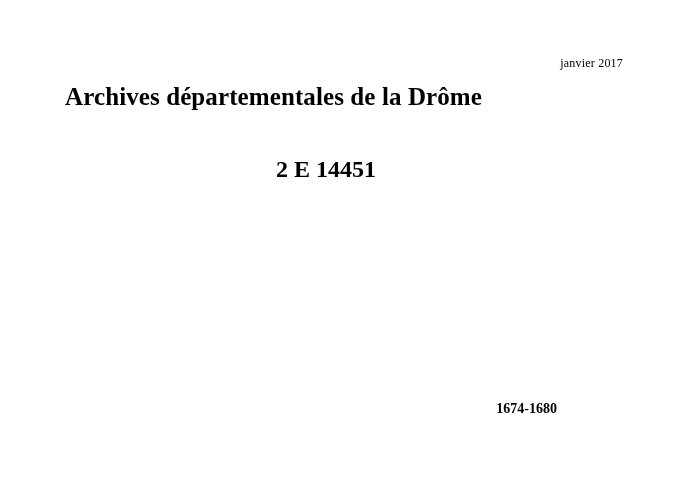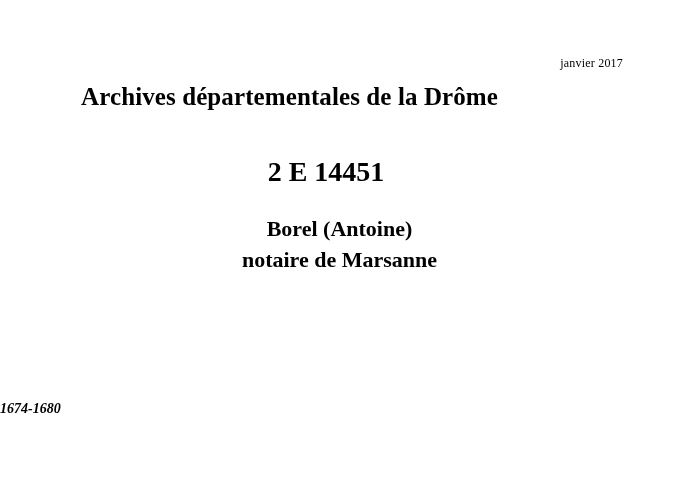--- a/index.html
+++ b/index.html
@@ -32,29 +32,28 @@
   }
   .institution {
     position: absolute;
     top: 83px;
     left: 0;
     width: 547px;
     text-align: center;
     font-size: 25px;
     font-weight: bold;
     letter-spacing: 0.1px;
-    padding-left: 16px;
   }
   .reference {
     position: absolute;
     top: 156px;
     left: 0;
     width: 652px;
     text-align: center;
-    font-size: 28px;
+    font-size: 24px;
     font-weight: bold;
   }
   .subject {
     position: absolute;
     top: 213px;
     left: 0;
     width: 679px;
     text-align: center;
   }
   .subject .name {
@@ -65,37 +64,32 @@
   .subject .role {
     font-size: 22px;
     font-weight: bold;
     line-height: 31px;
   }
   .date-range {
     position: absolute;
     top: 401px;
     left: 0;
     width: 557px;
-    text-align: left;
+    text-align: right;
     font-size: 14px;
     font-weight: bold;
-    font-style: italic;
   }
 </style>
 </head>
 <body>
 
 <div class="page">
 
   <div class="date-line">janvier 2017</div>
 
   <div class="institution">Archives départementales de la Drôme</div>
 
   <div class="reference">2 E 14451</div>
 
-  <div class="subject">
-    <div class="name">Borel (Antoine)</div>
-    <div class="role">notaire de Marsanne</div>
-  </div>
 
   <div class="date-range">1674-1680</div>
 
 </div>
 
 </body></html>

